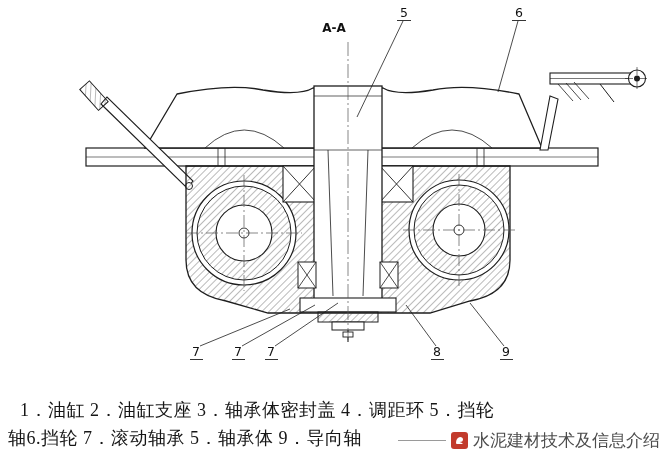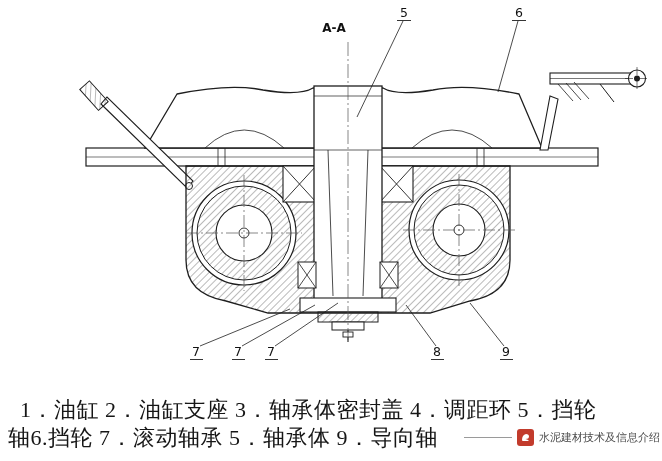--- a/index.html
+++ b/index.html
@@ -22,21 +22,21 @@
   svg .section-label {
     font: bold 12px "DejaVu Sans", sans-serif;
     fill: #111;
   }
   .caption {
     position: absolute;
     left: 8px; top: 396px;
     width: 652px;
     color: #161616;
     font-family: "Liberation Serif", "DejaVu Serif", serif;
-    font-size: 22px;
+    font-size: 18px;
     line-height: 28px;
     letter-spacing: 0.5px;
     white-space: nowrap;
   }
   .caption .l1 { padding-left: 12px; }
   .footer {
     position: absolute;
     right: 2px; top: 429px;
     display: flex;
     align-items: center;
@@ -50,21 +50,21 @@
   .wm-icon {
     width: 17px; height: 17px;
     border-radius: 3px;
     background: #c23b2c;
     display: flex;
     align-items: center;
     justify-content: center;
     flex: 0 0 auto;
   }
   .wm-text {
-    font-size: 11px;
+    font-size: 17px;
     color: #4c4c4c;
     white-space: nowrap;
     text-align: right;
   }
 </style>
 </head>
 <body>
 
 <div class="page">
 

